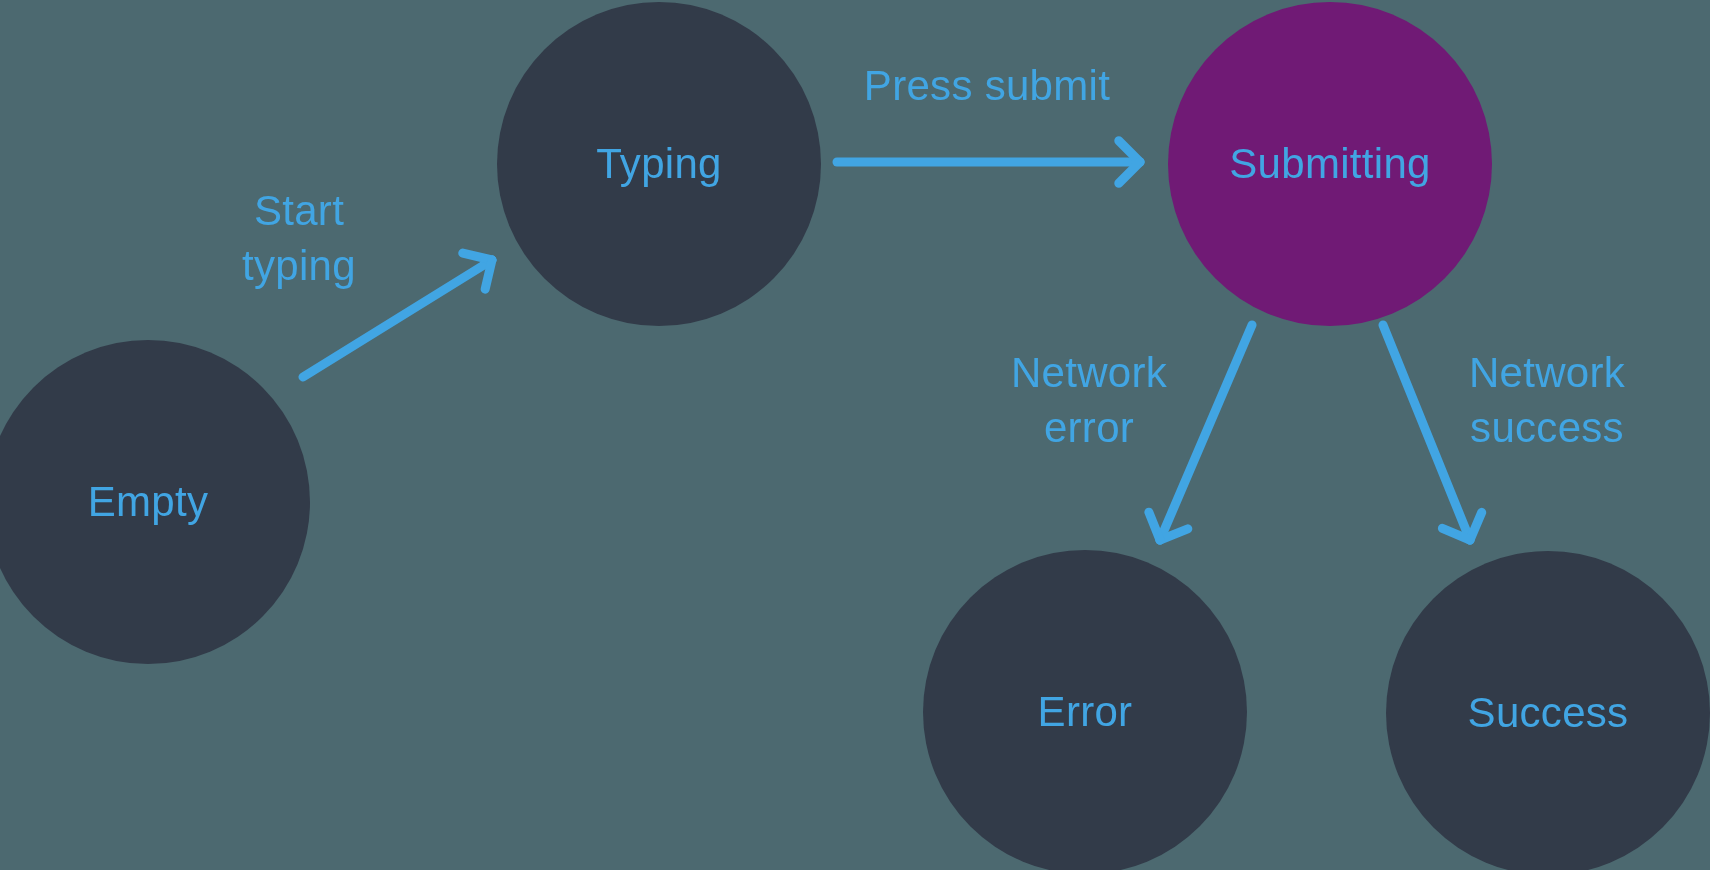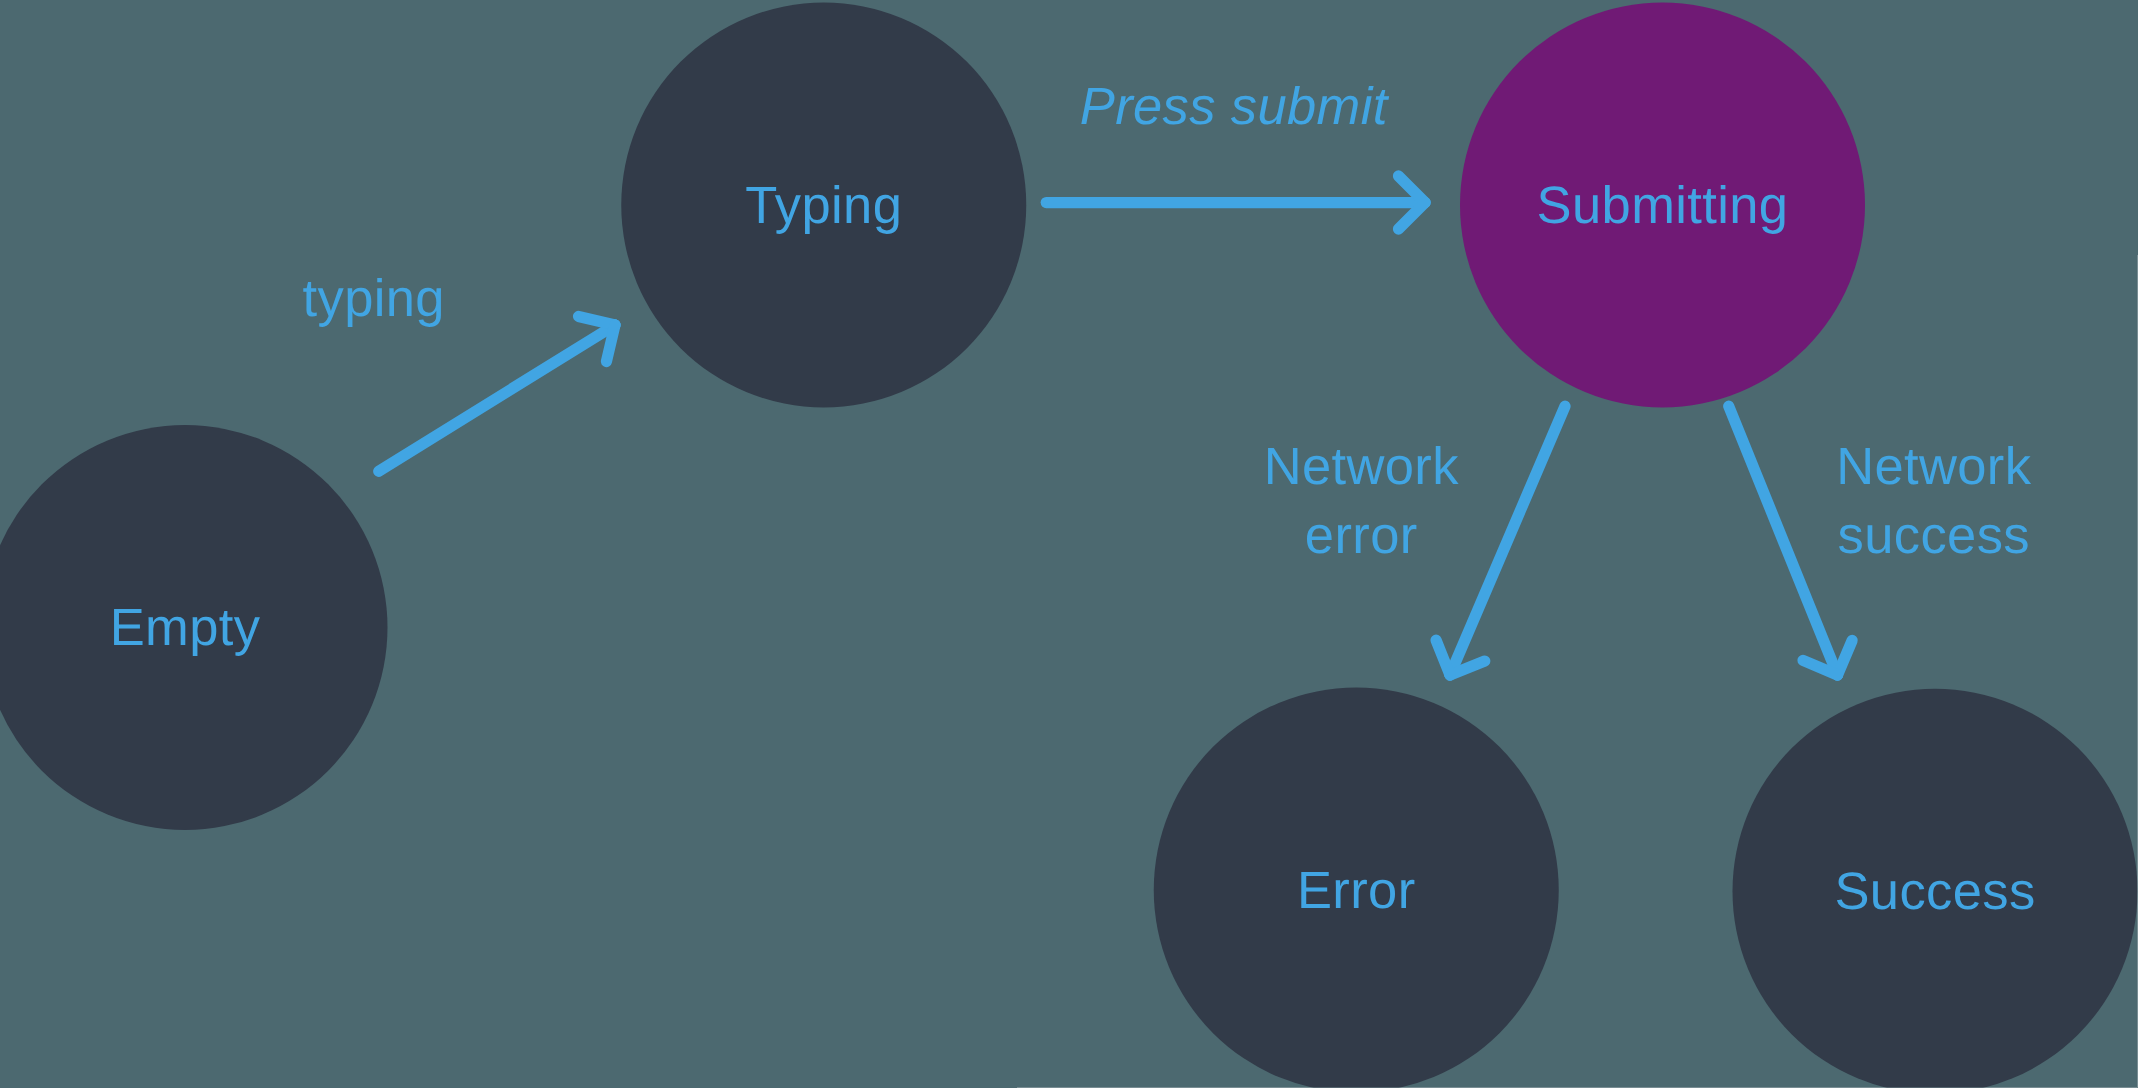--- a/index.html
+++ b/index.html
@@ -84,23 +84,24 @@
       </div>
       <div class="node" style="left: 1085px; top: 712px; width: 324px; height: 324px; background: rgb(50, 59, 73);">
         <span class="node-label" style="color: rgb(65, 165, 227);">Error</span>
       </div>
       <div class="node" style="left: 1548px; top: 713px; width: 324px; height: 324px; background: rgb(50, 59, 73);">
         <span class="node-label" style="color: rgb(65, 165, 227);">Success</span>
       </div>
     </div>
   <div id="labels-layer">
       <div class="edge-label" style="left: 299px; top: 238px; color: rgb(65, 165, 227);">
+        <div>Start</div>
         <div>typing</div>
       </div>
-      <div class="edge-label" style="left: 987px; top: 85px; color: rgb(65, 165, 227); font-style: italic;">
+      <div class="edge-label" style="left: 987px; top: 85px; color: rgb(65, 165, 227);">
         <div>Press submit</div>
       </div>
       <div class="edge-label" style="left: 1089px; top: 400px; color: rgb(65, 165, 227);">
         <div>Network</div>
         <div>error</div>
       </div>
       <div class="edge-label" style="left: 1547px; top: 400px; color: rgb(65, 165, 227);">
         <div>Network</div>
         <div>success</div>
       </div>

